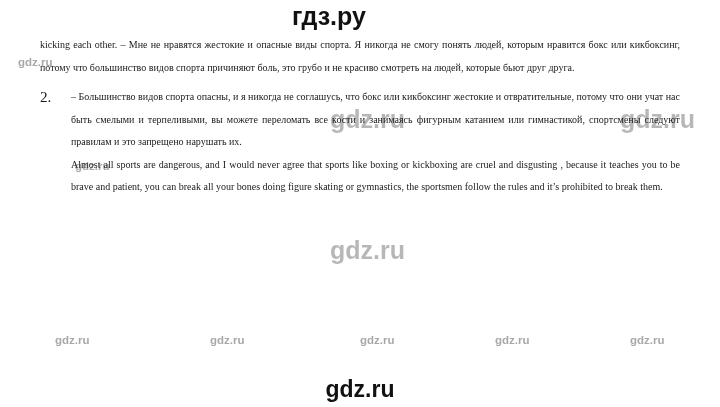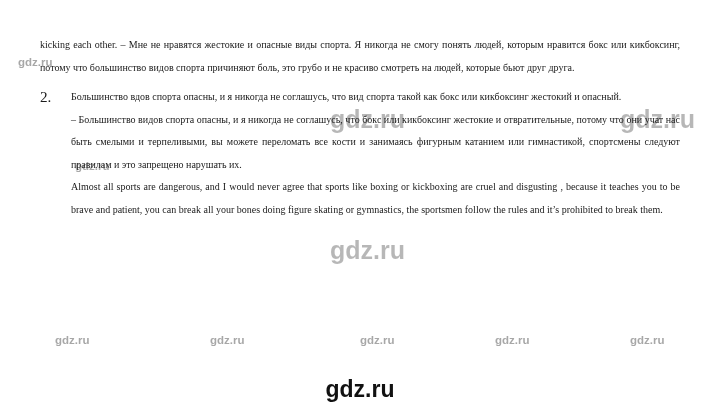--- a/index.html
+++ b/index.html
@@ -84,28 +84,28 @@
   .wm-sm {
     font-size: 11.5px;
     color: rgba(60,60,60,0.45);
   }
 </style>
 </head>
 <body>
 
 <div class="page">
 
+  <div class="brand-top">гдз.ру</div>
 
   <div class="content">
 
     <p class="para cyr">kicking each other. – Мне не нравятся жестокие и опасные виды спорта. Я никогда не смогу понять людей, которым нравится бокс или кикбоксинг, потому что большинство видов спорта причиняют боль, это грубо и не красиво смотреть на людей, которые бьют друг друга.</p>
 
     <div class="block-numbered">
       <span class="num">2.</span>
-      <p class="para cyr">Большинство вдов спорта опасны, и я никогда не соглашусь, что вид спорта такой как бокс или кикбоксинг жестокий и опасный.</p>
       <p class="para cyr">– Большинство видов спорта опасны, и я никогда не соглашусь, что бокс или кикбоксинг жестокие и отвратительные, потому что они учат нас быть смелыми и терпеливыми, вы можете переломать все кости и занимаясь фигурным катанием или гимнастикой, спортсмены следуют правилам и это запрещено нарушать их.</p>
       <p class="para">Almost all sports are dangerous, and I would never agree that sports like boxing or kickboxing are cruel and disgusting , because it teaches you to be brave and patient, you can break all your bones doing figure skating or gymnastics, the sportsmen follow the rules and it’s prohibited to break them.</p>
     </div>
 
   </div>
 
   <div class="brand-bottom">gdz.ru</div>
 
   <div id="watermark-layer">
       <div class="wm wm-sm" style="left: 18px; top: 56px;">gdz.ru</div>

